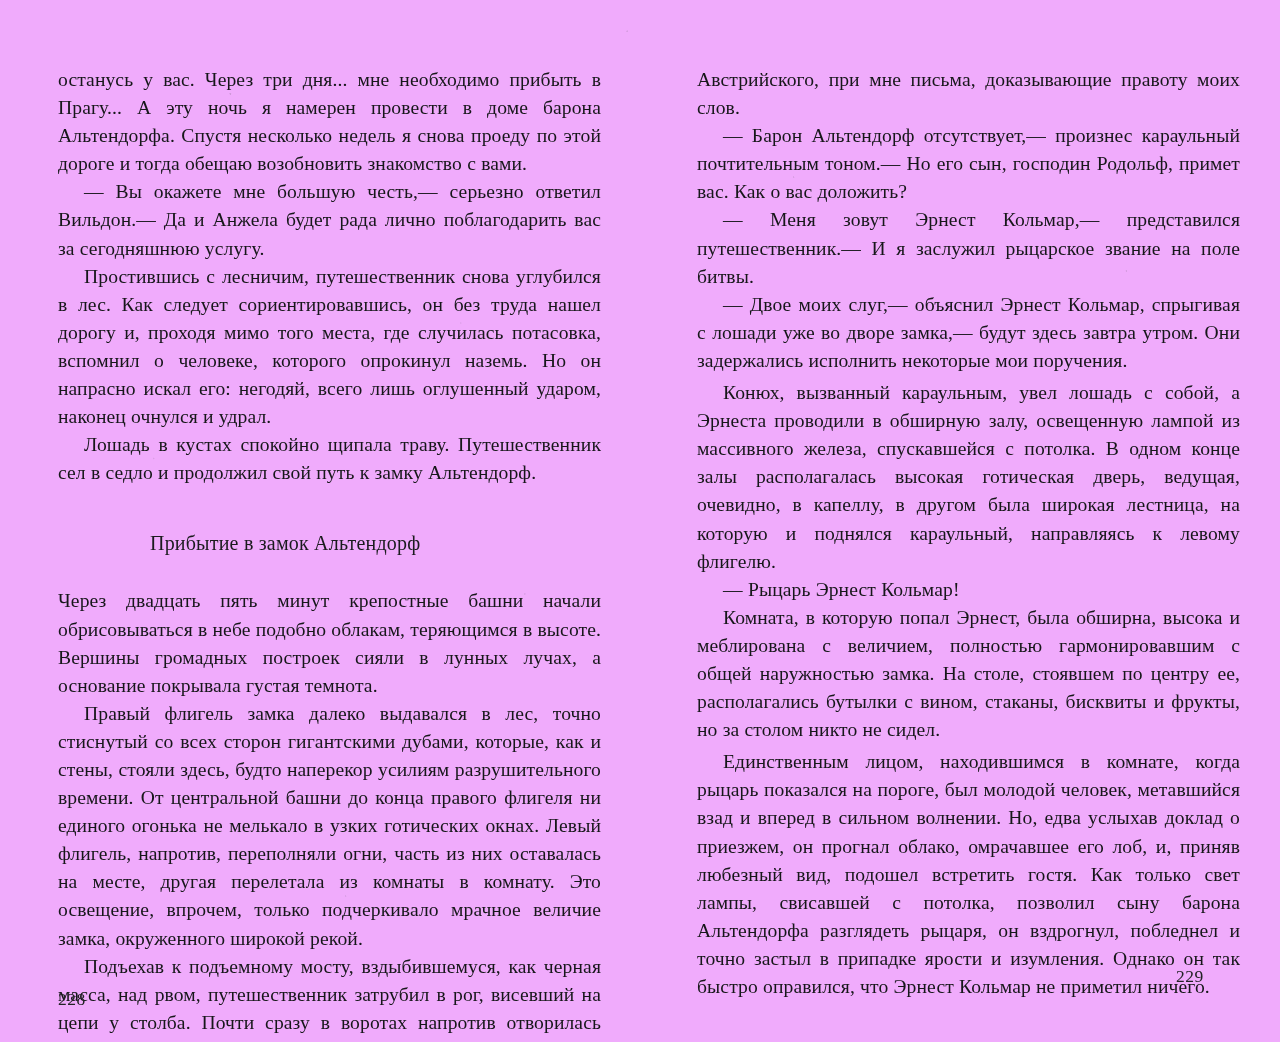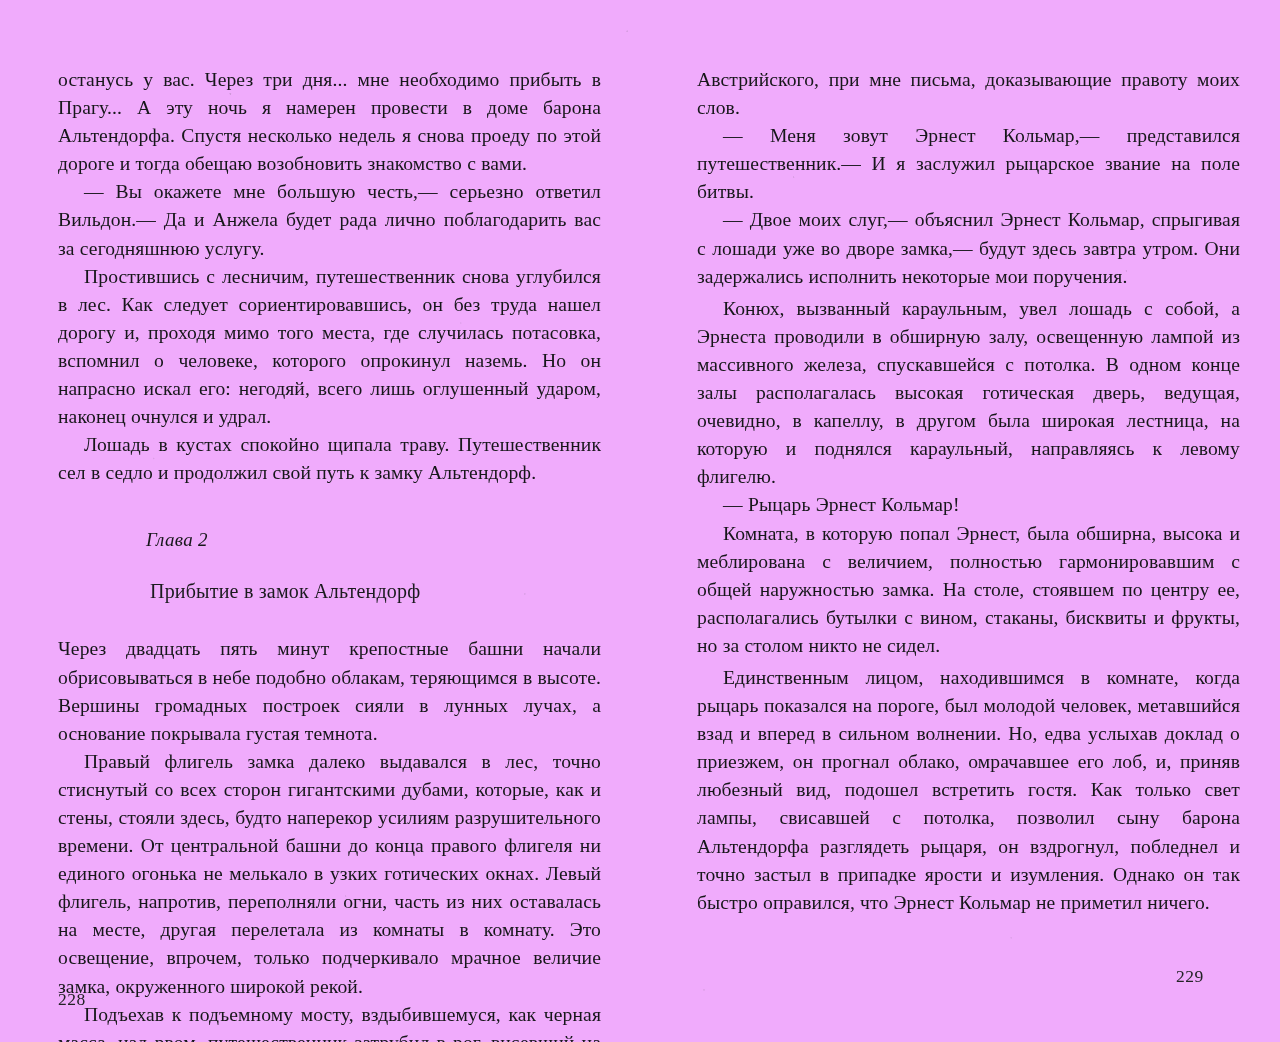--- a/index.html
+++ b/index.html
@@ -104,33 +104,33 @@
 <div id="page-sheet">
 
   <div class="column" id="column-left">
 
     <p class="para no-indent">останусь у вас. Через три дня... мне необходимо прибыть в Прагу... А эту ночь я намерен провести в доме барона Альтендорфа. Спустя несколько недель я снова проеду по этой дороге и тогда обещаю возобновить знакомство с вами.</p>
     <p class="para">— Вы окажете мне большую честь,— серьезно ответил Вильдон.— Да и Анжела будет рада лично поблагодарить вас за сегодняшнюю услугу.</p>
     <p class="para">Простившись с лесничим, путешественник снова углубился в лес. Как следует сориентировавшись, он без труда нашел дорогу и, проходя мимо того места, где случилась потасовка, вспомнил о человеке, которого опрокинул наземь. Но он напрасно искал его: негодяй, всего лишь оглушенный ударом, наконец очнулся и удрал.</p>
     <p class="para">Лошадь в кустах спокойно щипала траву. Путешественник сел в седло и продолжил свой путь к замку Альтендорф.</p>
 
     <div id="chapter-block">
-      <div id="chapter-number">Глава 2</div>
       <div id="chapter-title">Прибытие в замок Альтендорф</div>
     </div>
 
     <p class="para no-indent">Через двадцать пять минут крепостные башни начали обрисовываться в небе подобно облакам, теряющимся в высоте. Вершины громадных построек сияли в лунных лучах, а основание покрывала густая темнота.</p>
     <p class="para">Правый флигель замка далеко выдавался в лес, точно стиснутый со всех сторон гигантскими дубами, которые, как и стены, стояли здесь, будто наперекор усилиям разрушительного времени. От центральной башни до конца правого флигеля ни единого огонька не мелькало в узких готических окнах. Левый флигель, напротив, переполняли огни, часть из них оставалась на месте, другая перелетала из комнаты в комнату. Это освещение, впрочем, только подчеркивало мрачное величие замка, окруженного широкой рекой.</p>
     <p class="para">Подъехав к подъемному мосту, вздыбившемуся, как черная масса, над рвом, путешественник затрубил в рог, висевший на цепи у столба. Почти сразу в воротах напротив отворилась калитка и на пороге появился караульный.</p>
 
   </div>
 
   <div class="column" id="column-right">
 
     <p class="para no-indent">Австрийского, при мне письма, доказывающие правоту моих слов.</p>
+    <p class="para">— Барон Альтендорф отсутствует,— произнес караульный почтительным тоном.— Но его сын, господин Родольф, примет вас. Как о вас доложить?</p>
     <p class="para">— Меня зовут Эрнест Кольмар,— представился путешественник.— И я заслужил рыцарское звание на поле битвы.</p>
     <p class="para">— Двое моих слуг,— объяснил Эрнест Кольмар, спрыгивая с лошади уже во дворе замка,— будут здесь завтра утром. Они задержались исполнить некоторые мои поручения.</p>
     <p class="para gap-before">Конюх, вызванный караульным, увел лошадь с собой, а Эрнеста проводили в обширную залу, освещенную лампой из массивного железа, спускавшейся с потолка. В одном конце залы располагалась высокая готическая дверь, ведущая, очевидно, в капеллу, в другом была широкая лестница, на которую и поднялся караульный, направляясь к левому флигелю.</p>
     <p class="para">— Рыцарь Эрнест Кольмар!</p>
     <p class="para">Комната, в которую попал Эрнест, была обширна, высока и меблирована с величием, полностью гармонировавшим с общей наружностью замка. На столе, стоявшем по центру ее, располагались бутылки с вином, стаканы, бисквиты и фрукты, но за столом никто не сидел.</p>
     <p class="para gap-before">Единственным лицом, находившимся в комнате, когда рыцарь показался на пороге, был молодой человек, метавшийся взад и вперед в сильном волнении. Но, едва услыхав доклад о приезжем, он прогнал облако, омрачавшее его лоб, и, приняв любезный вид, подошел встретить гостя. Как только свет лампы, свисавшей с потолка, позволил сыну барона Альтендорфа разглядеть рыцаря, он вздрогнул, побледнел и точно застыл в припадке ярости и изумления. Однако он так быстро оправился, что Эрнест Кольмар не приметил ничего.</p>
   </div>
 
   <div class="folio" id="folio-left">228</div>
   <div class="folio" id="folio-right">229</div>

